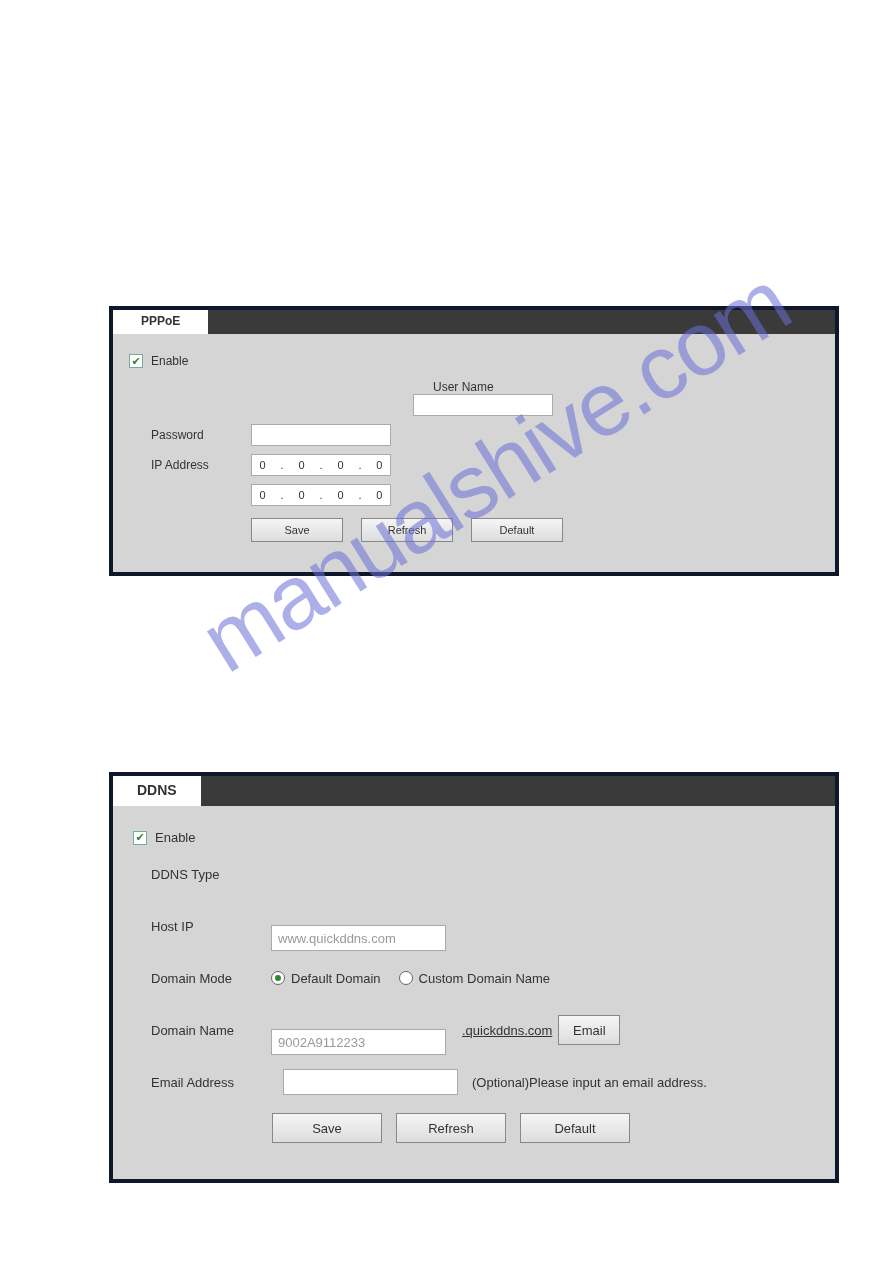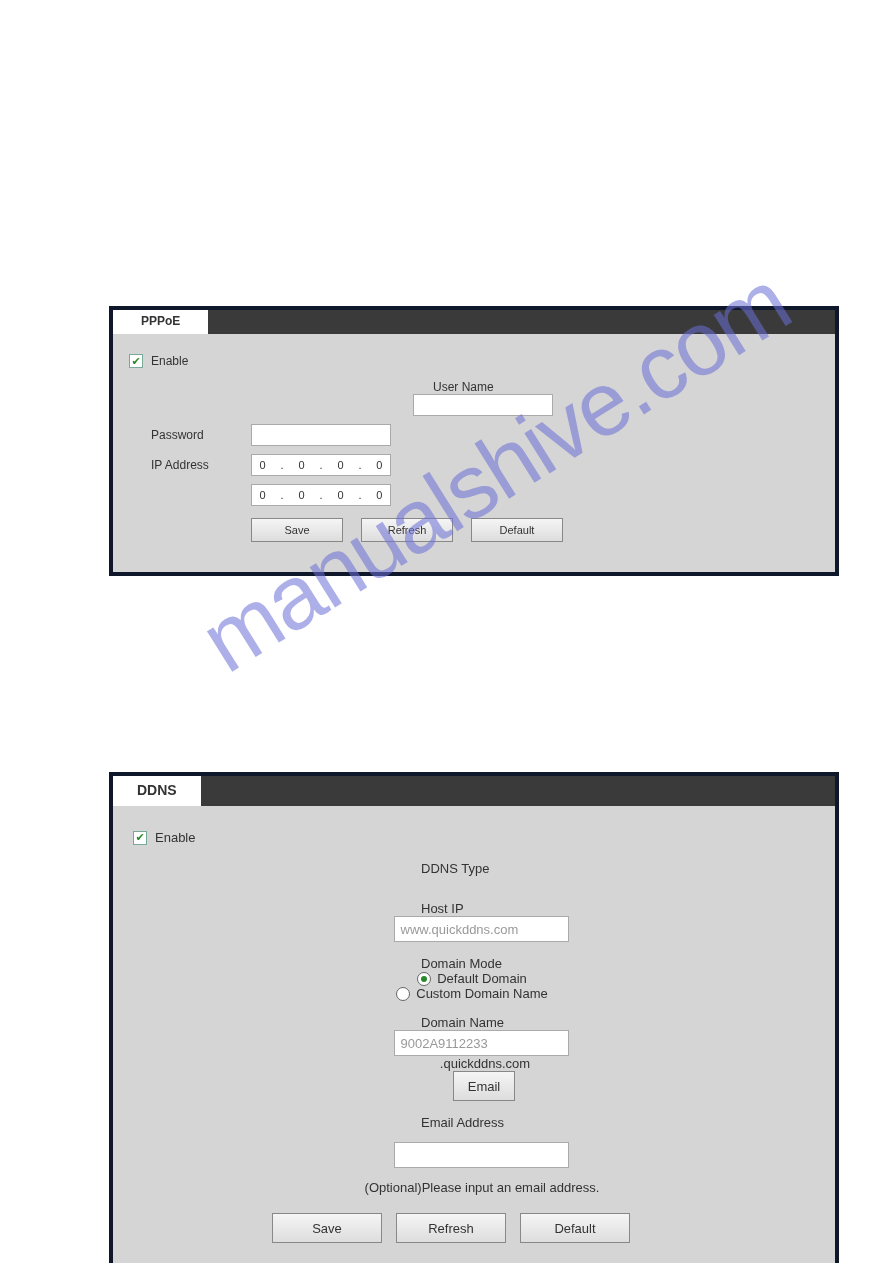--- a/index.html
+++ b/index.html
@@ -4,41 +4,41 @@
   <style>
     * { box-sizing: border-box; margin: 0; padding: 0; font-family: Arial, sans-serif; }
     body { background: #fff; width: 893px; height: 1263px; position: relative; }
     .watermark { position: absolute; top: 420px; left: 160px; font-size: 90px; color: #6b6fd6; opacity: 0.55; transform: rotate(-32deg); pointer-events: none; z-index: 100; font-weight: 400; letter-spacing: -2px; }
     .panel { position: absolute; background: #0f172a; padding: 4px; }
     .tab-bar { background: #3a3a3a; height: 24px; display: flex; }
     .tab { background: #fff; padding: 4px 28px; font-size: 12px; font-weight: bold; color: #333; display: inline-block; }
     .tab2 { background: #fff; padding: 6px 24px; font-size: 14px; font-weight: bold; color: #333; display: inline-block; }
     .content { background: #d5d5d5; padding: 20px 20px 30px 20px; }
     .row { display: flex; align-items: center; margin-bottom: 8px; min-height: 22px; }
-    .row2 { display: flex; align-items: center; margin-bottom: 14px; min-height: 26px; flex-direction: column; }
+    .row2 { display: flex; align-items: center; margin-bottom: 14px; min-height: 26px; }
     .label { width: 100px; font-size: 12px; color: #333; }
     .label2 { width: 120px; font-size: 13px; color: #333; }
     .checkbox { width: 14px; height: 14px; background: #fff; border: 1px solid #7a9; display: inline-flex; align-items: center; justify-content: center; margin-right: 8px; }
     .checkmark { color: #2a8a2a; font-size: 11px; line-height: 1; }
     .input-text { width: 140px; height: 22px; border: 1px solid #aaa; background: #fff; font-size: 12px; padding: 0 4px; }
     .input-text2 { width: 175px; height: 26px; border: 1px solid #aaa; background: #fff; font-size: 13px; padding: 0 6px; }
     .ip-input { width: 140px; height: 22px; border: 1px solid #aaa; background: #fff; display: flex; align-items: center; justify-content: space-around; font-size: 11px; color: #333; }
     .btn-row { display: flex; gap: 18px; margin-top: 12px; margin-left: 140px; }
     .btn-row2 { display: flex; gap: 14px; margin-top: 18px; margin-left: 135px; }
     .btn { width: 92px; height: 24px; background: linear-gradient(#f5f5f5, #ddd); border: 1px solid #888; font-size: 11px; color: #333; cursor: pointer; }
     .btn2 { width: 110px; height: 30px; background: linear-gradient(#f5f5f5, #ddd); border: 1px solid #888; font-size: 13px; color: #333; cursor: pointer; }
     .btn-small { width: 62px; height: 30px; background: linear-gradient(#f5f5f5, #ddd); border: 1px solid #888; font-size: 13px; color: #333; cursor: pointer; margin-left: 6px; }
     .select { width: 175px; height: 26px; border: 1px solid #3a6ea5; background: #fff; font-size: 13px; color: #333; display: flex; align-items: center; justify-content: space-between; padding-left: 4px; }
     .select-arrow { width: 18px; height: 24px; background: linear-gradient(#cde, #9bd); display: flex; align-items: center; justify-content: center; color: #246; font-size: 10px; }
-    .readonly-input { width: 175px; height: 26px; border: 1px solid #aaa; background: #fff; font-size: 13px; color: #999; padding: 0 6px; display: flex; align-items: center; }
+    .readonly-input { width: 175px; height: 26px; border: 1px solid #aaa; background: #fff; font-size: 13px; color: #999; padding: 0 6px; display: flex; align-items: center; margin-top: 24px; }
     .radio-wrap { display: flex; align-items: center; gap: 6px; margin-right: 18px; }
     .radio { width: 14px; height: 14px; border: 1px solid #666; border-radius: 50%; background: #fff; display: flex; align-items: center; justify-content: center; }
     .radio-dot { width: 6px; height: 6px; border-radius: 50%; background: #2a8a2a; }
     .radio-label { font-size: 13px; color: #333; }
-    .suffix-text { font-size: 13px; color: #333; margin-left: 8px; }
+    .suffix-text { font-size: 13px; color: #333; margin-left: 16px; text-decoration: underline; }
     .hint-text { font-size: 13px; color: #333; margin-left: 2px; }
     .panel1 { left: 109px; top: 306px; width: 730px; }
     .panel2 { left: 109px; top: 772px; width: 730px; }
     .enable-row { display: flex; align-items: center; margin-bottom: 12px; margin-left: -4px; }
   </style>
 </head>
 <body>
 
 <div class="watermark">manualshive.com</div>
 

